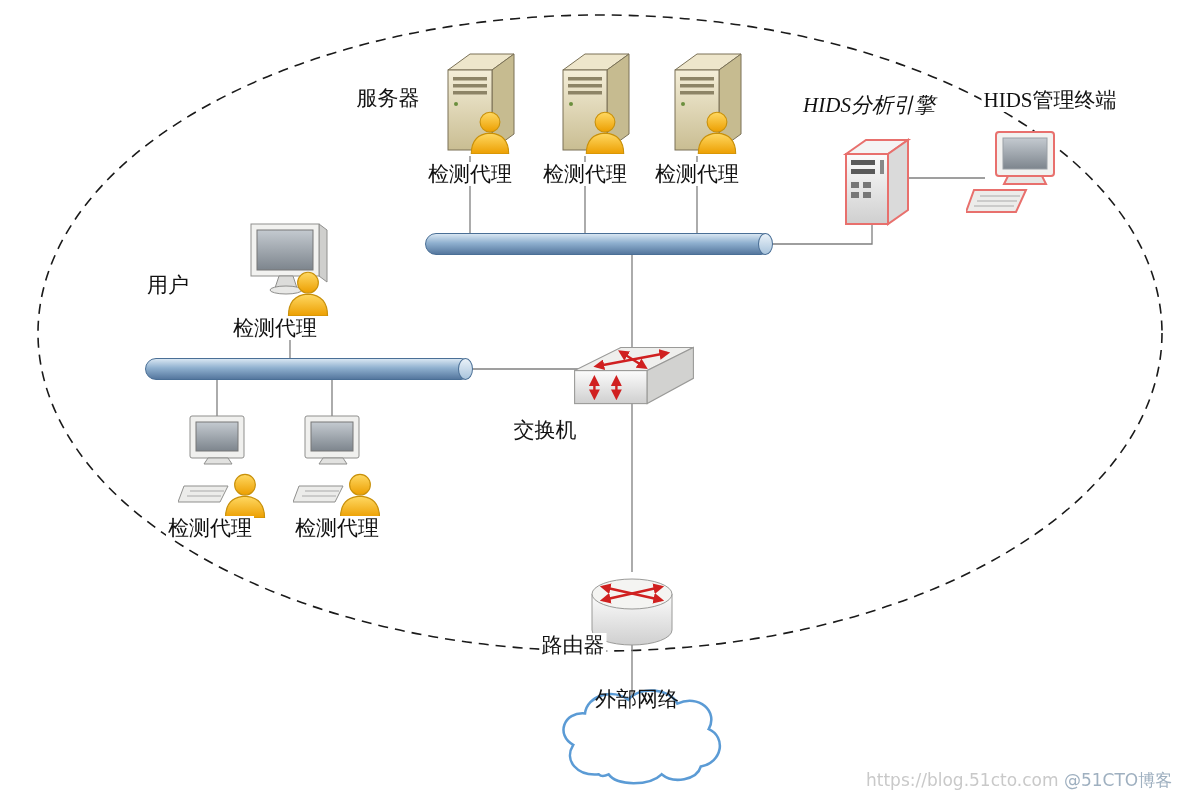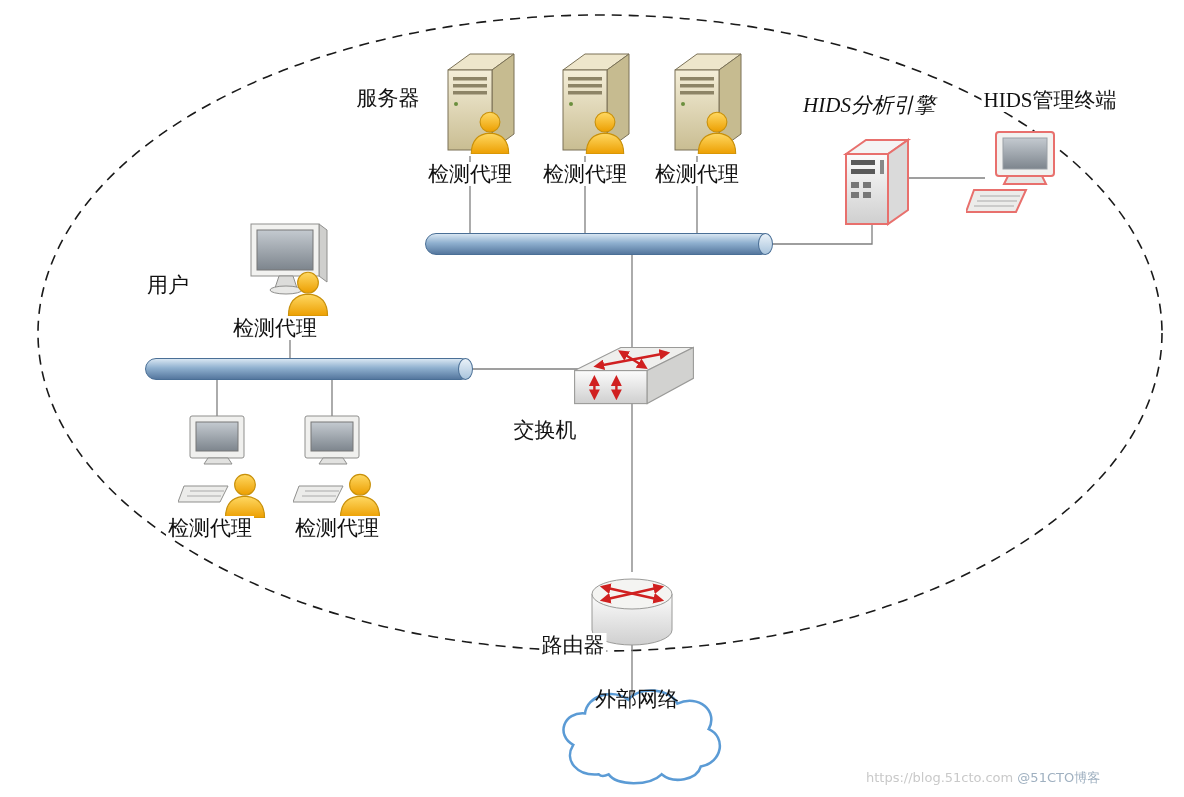--- a/index.html
+++ b/index.html
@@ -7,21 +7,21 @@
           font-family:"Liberation Serif","DejaVu Serif",serif;}
   .base{position:absolute;left:0;top:0;z-index:1;}
   .bus{position:absolute;height:22px;border-radius:11px;box-sizing:border-box;z-index:2;
        background:linear-gradient(180deg,var(--bus-light,#d8e6f2) 0%,var(--bus-mid,#8fb0cf) 45%,var(--bus-dark,#55779e) 100%);
        border:1px solid var(--bus-border,#4a6f96);}
   .bus::after{content:"";position:absolute;right:-2px;top:-1px;width:15px;height:22px;border-radius:50%;
        background:linear-gradient(180deg,#eaf2f9,#a9c4dc);border:1px solid var(--bus-border,#4a6f96);box-sizing:border-box;}
   .icon{position:absolute;z-index:3;overflow:visible;}
   .lbl{position:absolute;font-size:21px;color:#111;white-space:nowrap;z-index:4;background:#fff;
        line-height:1.15;padding:0 2px;transform:translateX(-50%);}
-  .wm{position:absolute;z-index:5;font-family:"DejaVu Sans","Liberation Sans",sans-serif;font-size:13px;white-space:nowrap;}
+  .wm{position:absolute;z-index:5;font-family:"DejaVu Sans","Liberation Sans",sans-serif;font-size:17px;white-space:nowrap;}
   .wm .url{color:#c9c9c9;}
   .wm .handle{color:#9fb0c0;}
 </style>
 </head>
 <body>
 
 <div class="canvas">
 
   <svg width="0" height="0" style="position:absolute" aria-hidden="true">
     <defs>

